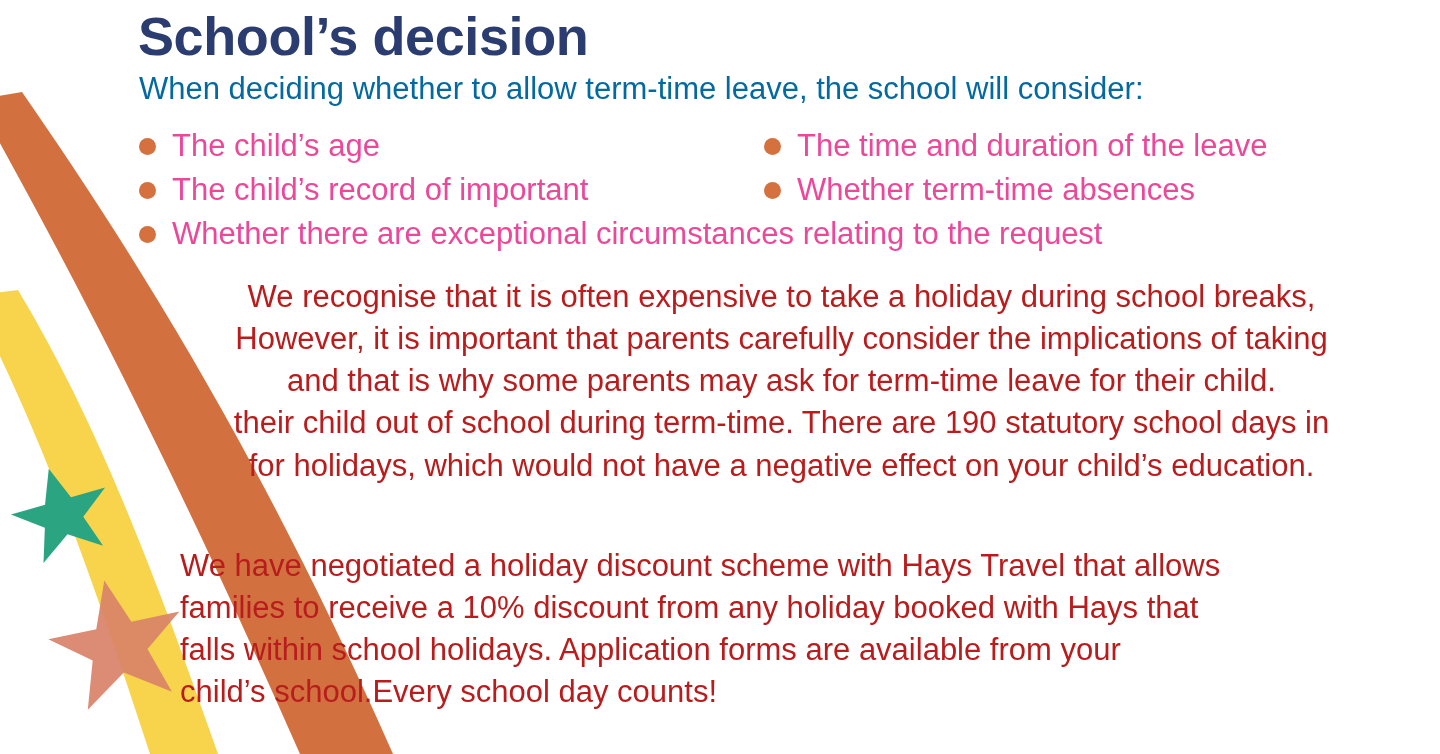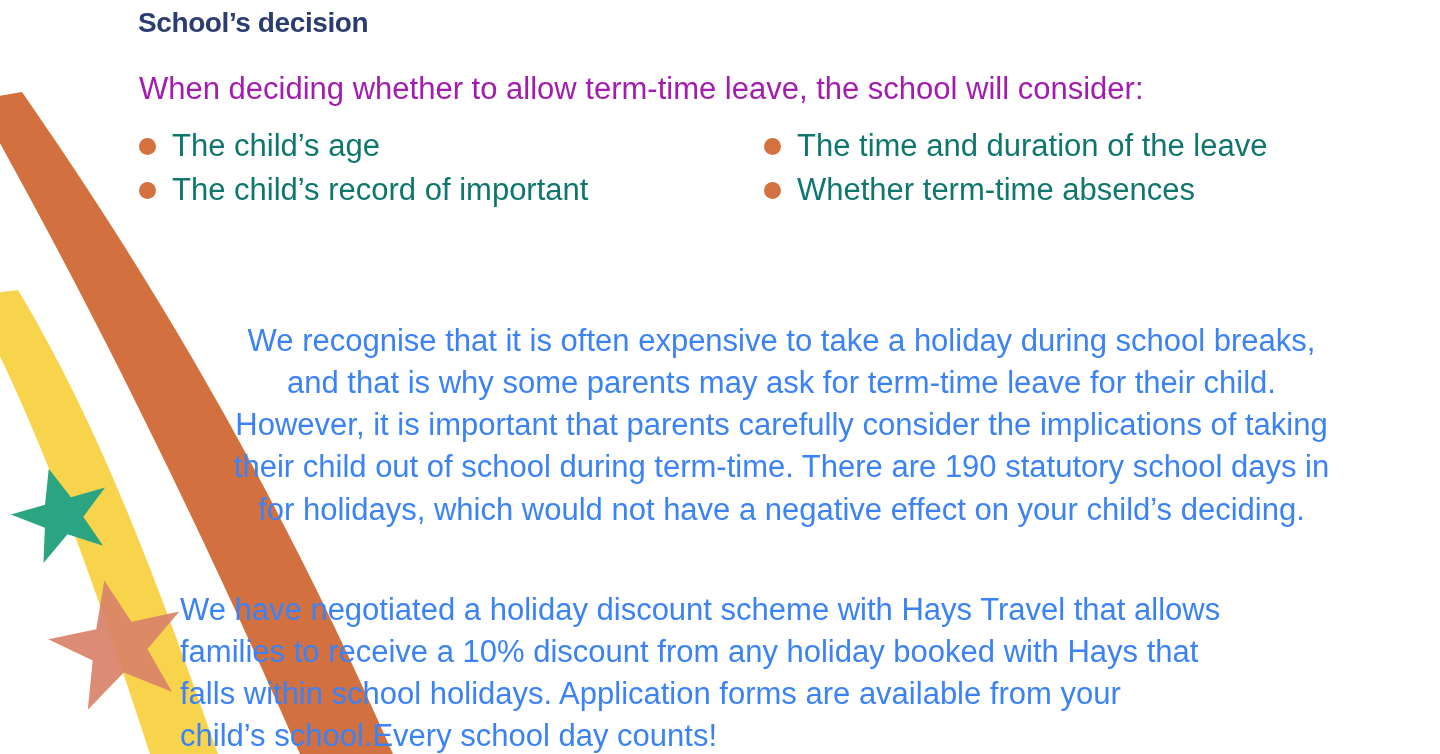--- a/index.html
+++ b/index.html
@@ -31,34 +31,34 @@
     position: absolute;
     left: 0;
     top: 0;
     width: 1440px;
     height: 754px;
   }
   .title {
     position: absolute;
     left: 138px;
     top: 8px;
-    font-size: 28px;
+    font-size: 54px;
     font-weight: bold;
     letter-spacing: -0.4px;
     color: #2b3c70;
     line-height: 1.05;
     white-space: nowrap;
   }
   .intro {
     position: absolute;
     left: 139px;
     top: 70px;
     width: 1280px;
     font-size: 31px;
-    color: #a21caf;
+    color: #0369a1;
     line-height: 1.25;
     white-space: nowrap;
   }
   
   .bullets {
     position: absolute;
     left: 139px;
     top: 124px;
     width: 1285px;
   }
@@ -77,31 +77,30 @@
     width: 17px;
     height: 17px;
     border-radius: 50%;
     background: #d4713f;
     flex: 0 0 auto;
     margin-top: 14px;
     margin-right: 16px;
   }
   .bullet-text {
     font-size: 31px;
-    color: #0f766e;
+    color: #ec4899;
     line-height: 1.42;
     white-space: nowrap;
   }
   
   .para {
     position: absolute;
-    color: #3b82f6;
+    color: #b91c1c;
     font-size: 31px;
     line-height: 1.36;
-    margin-top: 44px;
   }
   .para span { display: block; white-space: nowrap; }
   #para-one {
     left: 139px;
     top: 276px;
     width: 1285px;
     text-align: center;
   }
   #para-two {
     left: 180px;
@@ -160,29 +159,35 @@
         <div class="bullet-col left">
           <span class="dot"></span>
           <span class="bullet-text">The child’s record of important</span>
         </div>
         <div class="bullet-col right">
           <span class="dot"></span>
           <span class="bullet-text">Whether term-time absences</span>
         </div>
       </div>
 
+      <div class="bullet-row">
+        <div class="bullet-col wide">
+          <span class="dot"></span>
+          <span class="bullet-text">Whether there are exceptional circumstances relating to the request</span>
+        </div>
+      </div>
 
     </div>
 
     <div class="para" id="para-one">
       <span>We recognise that it is often expensive to take a holiday during school breaks,</span>
+      <span>However, it is important that parents carefully consider the implications of taking</span>
       <span>and that is why some parents may ask for term-time leave for their child.</span>
-      <span>However, it is important that parents carefully consider the implications of taking</span>
       <span>their child out of school during term-time. There are 190 statutory school days in</span>
-      <span>for holidays, which would not have a negative effect on your child’s deciding.</span>
+      <span>for holidays, which would not have a negative effect on your child’s education.</span>
     </div>
 
     <div class="para" id="para-two">
       <span>We have negotiated a holiday discount scheme with Hays Travel that allows</span>
       <span>families to receive a 10% discount from any holiday booked with Hays that</span>
       <span>falls within school holidays.  Application forms are available from your</span>
       <span>child’s school.Every school day counts!</span>
     </div>
 
   </div>

